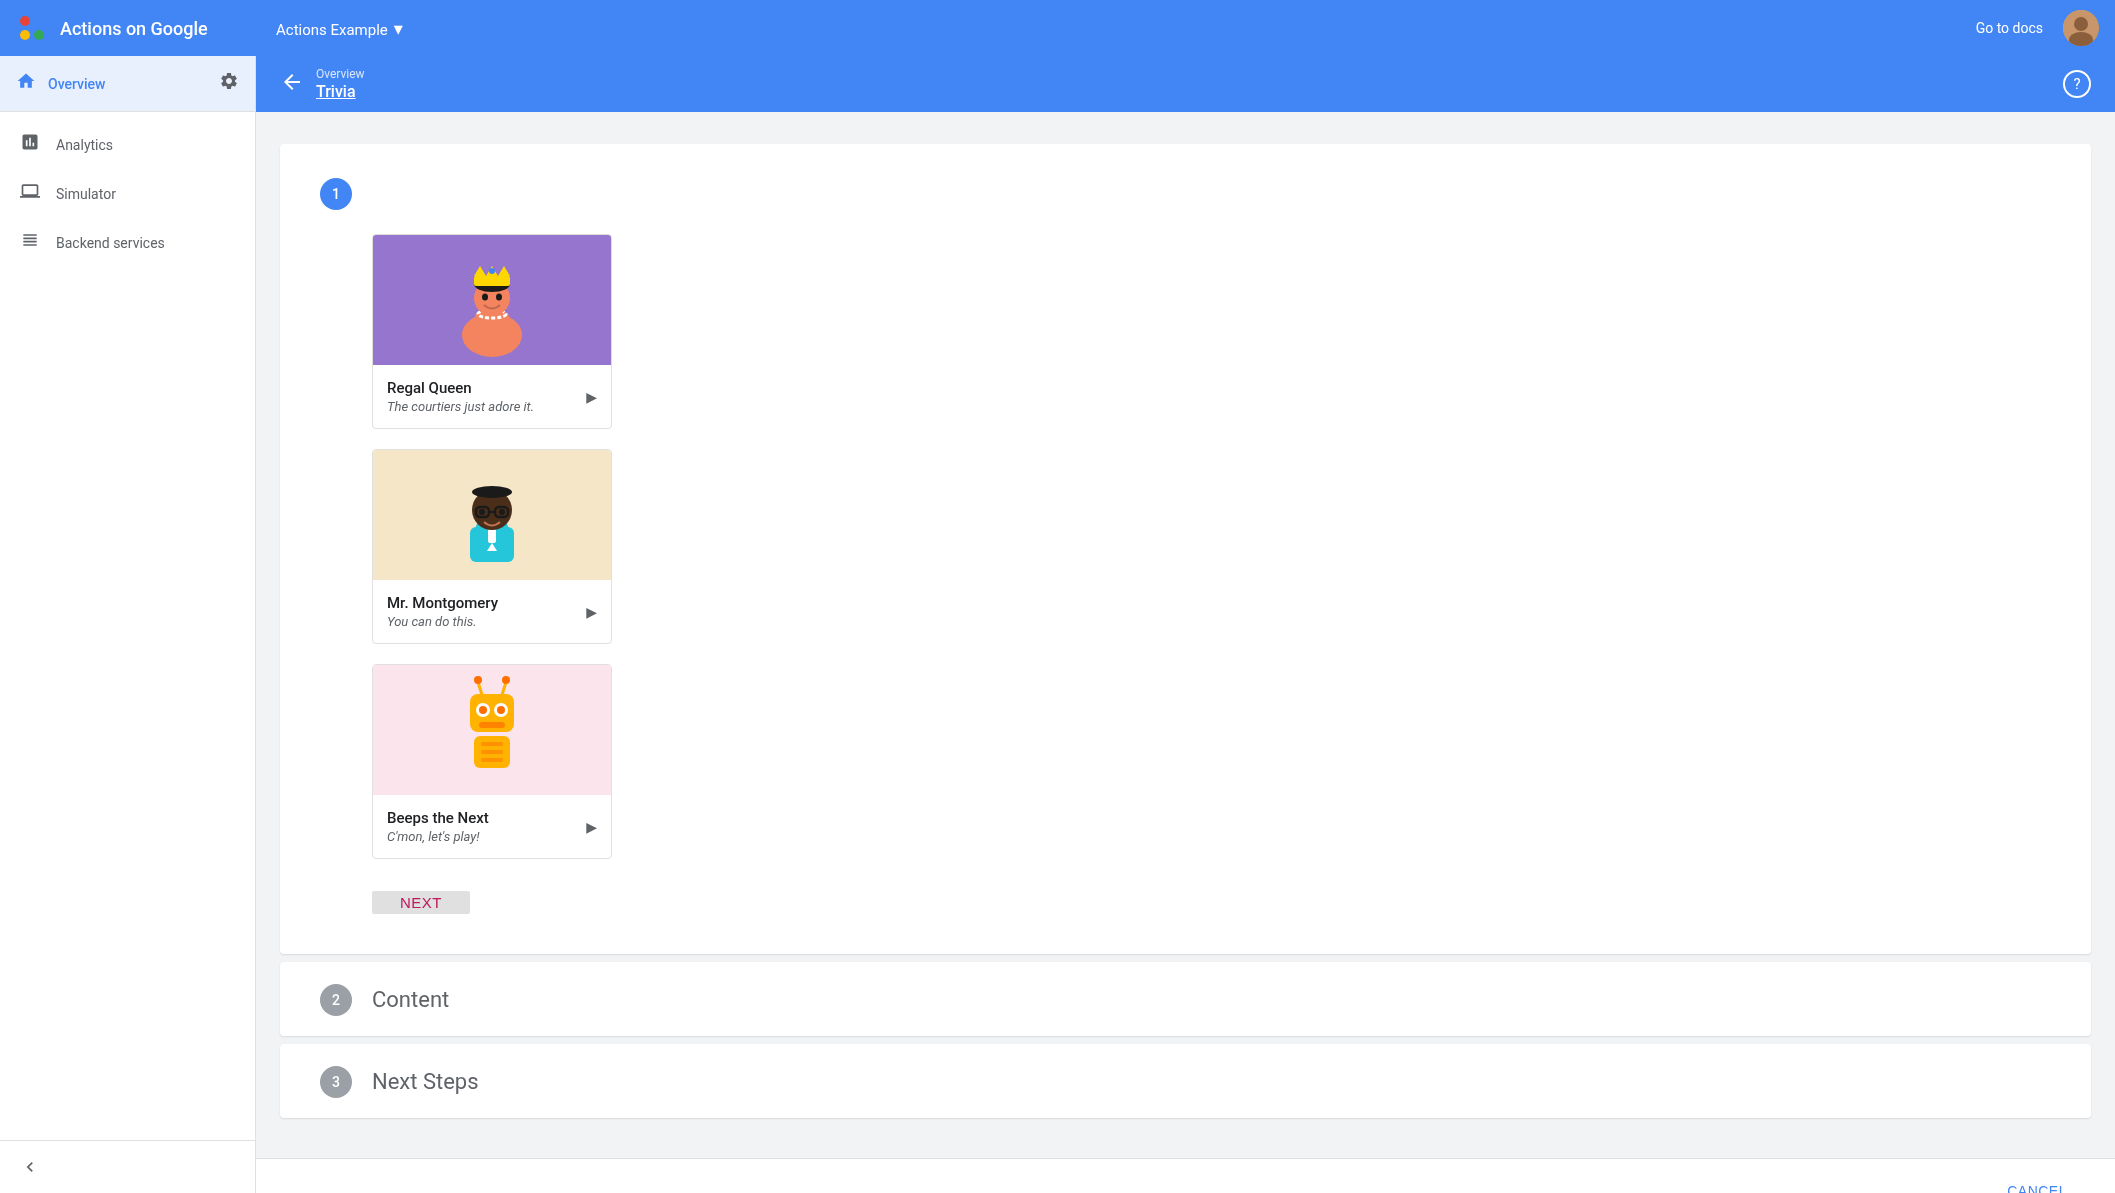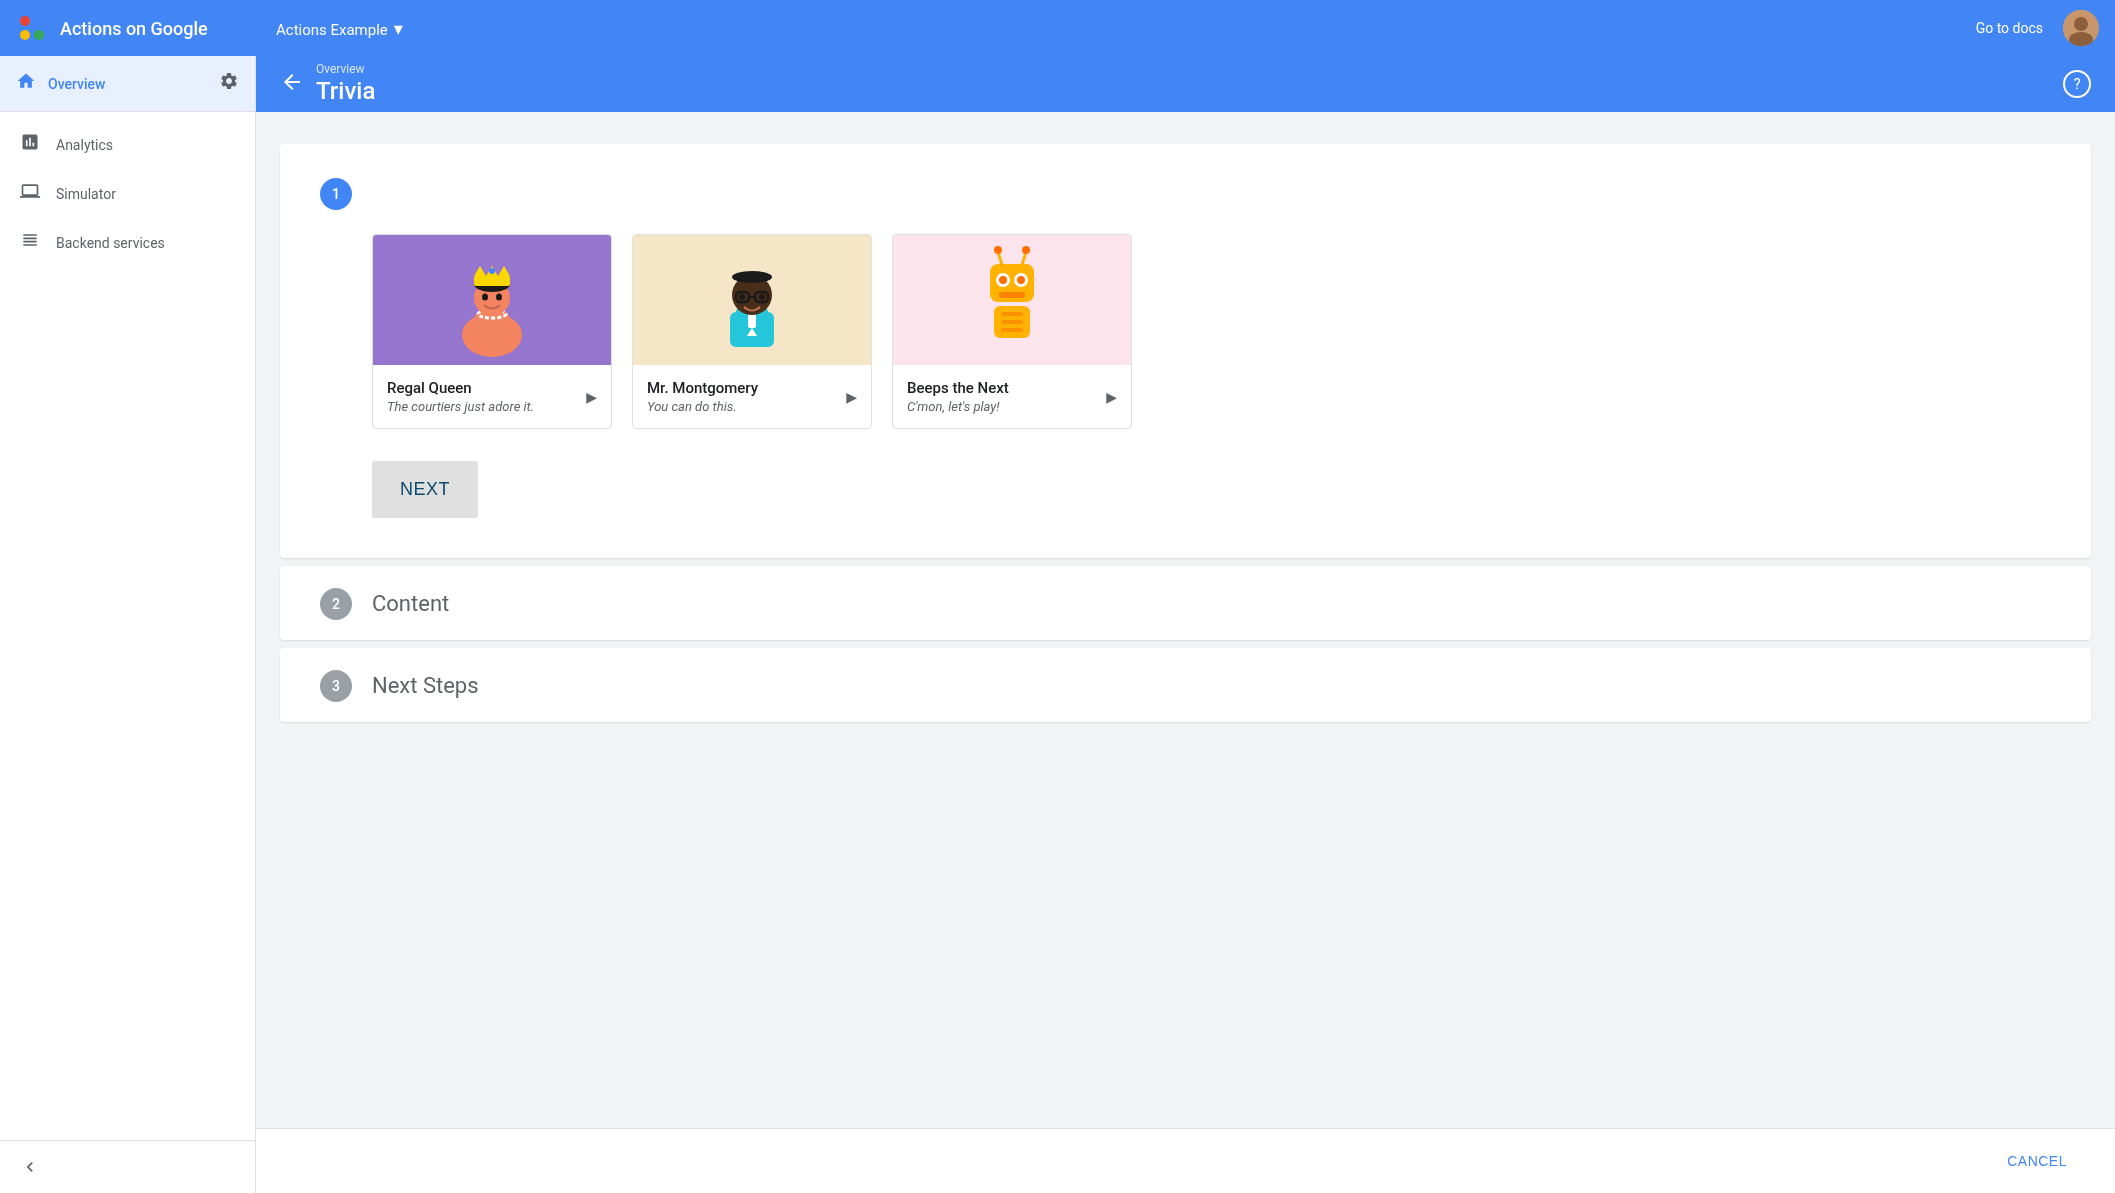--- a/index.html
+++ b/index.html
@@ -164,22 +164,23 @@
       align-items: center;
       gap: 12px;
     }
     .back-arrow {
       color: white;
       font-size: 22px;
       cursor: pointer;
     }
     .breadcrumb-title {
       color: white;
-      font-size: 24px;
-      font-weight: 500;
+      font-size: 16px;
+      font-weight: 500;
+      text-decoration: underline;
     }
     .help-icon {
       color: white;
       font-size: 22px;
       cursor: pointer;
       border: 2px solid white;
       border-radius: 50%;
       width: 28px;
       height: 28px;
       display: flex;
@@ -239,20 +240,21 @@
       line-height: 1.5;
       max-width: 600px;
     }
 
     
     .personality-cards {
       display: flex;
       gap: 20px;
       margin-bottom: 32px;
       margin-left: 52px;
+      flex-direction: column;
     }
     .personality-card {
       width: 240px;
       border: 1px solid #e0e0e0;
       border-radius: 4px;
       overflow: hidden;
       cursor: pointer;
     }
     .personality-card-img {
       width: 100%;
@@ -285,24 +287,24 @@
     }
     .play-btn {
       color: #5f6368;
       font-size: 14px;
     }
 
     
     .next-btn {
       margin-left: 52px;
       background: #e0e0e0;
-      color: #0c4a6e;
+      color: #be185d;
       border: none;
-      padding: 18px 28px;
-      font-size: 18px;
+      padding: 3px 28px;
+      font-size: 15px;
       font-weight: 500;
       letter-spacing: 0.5px;
       border-radius: 2px;
       cursor: pointer;
       text-transform: uppercase;
     }
 
     
     .collapsed-step {
       display: flex;

